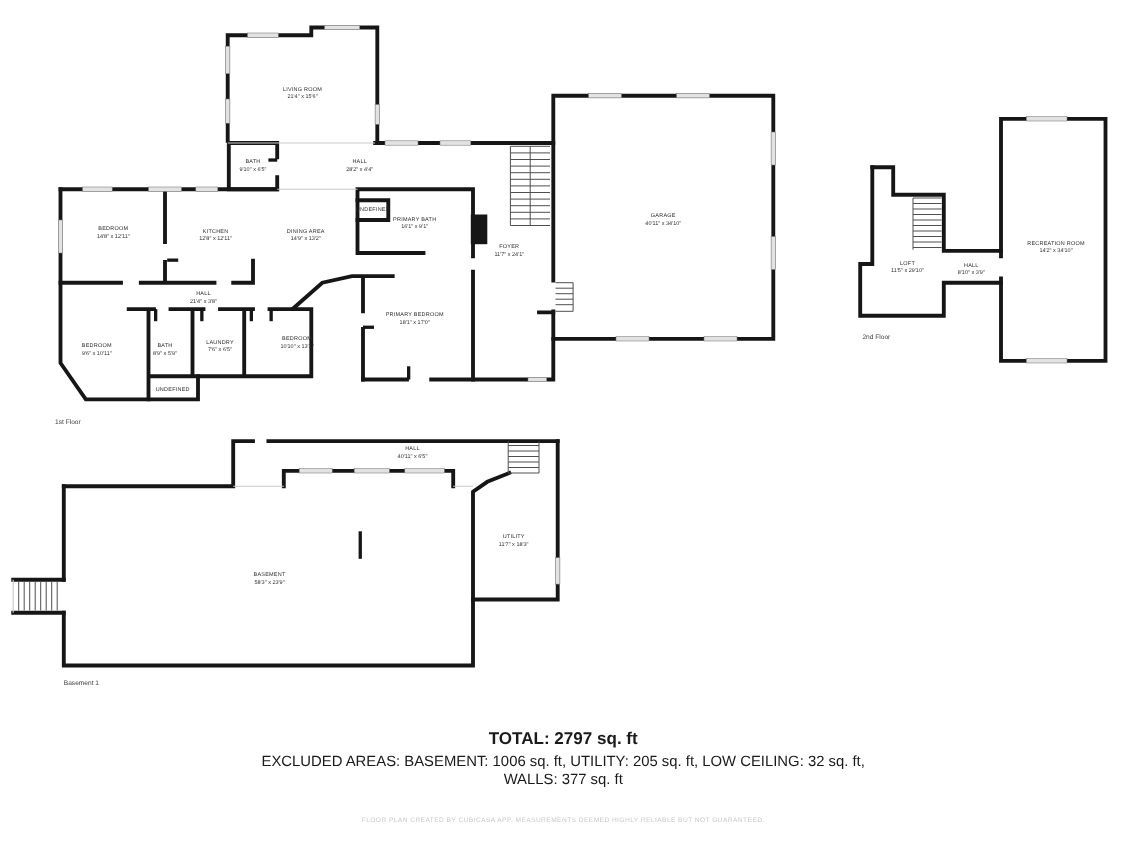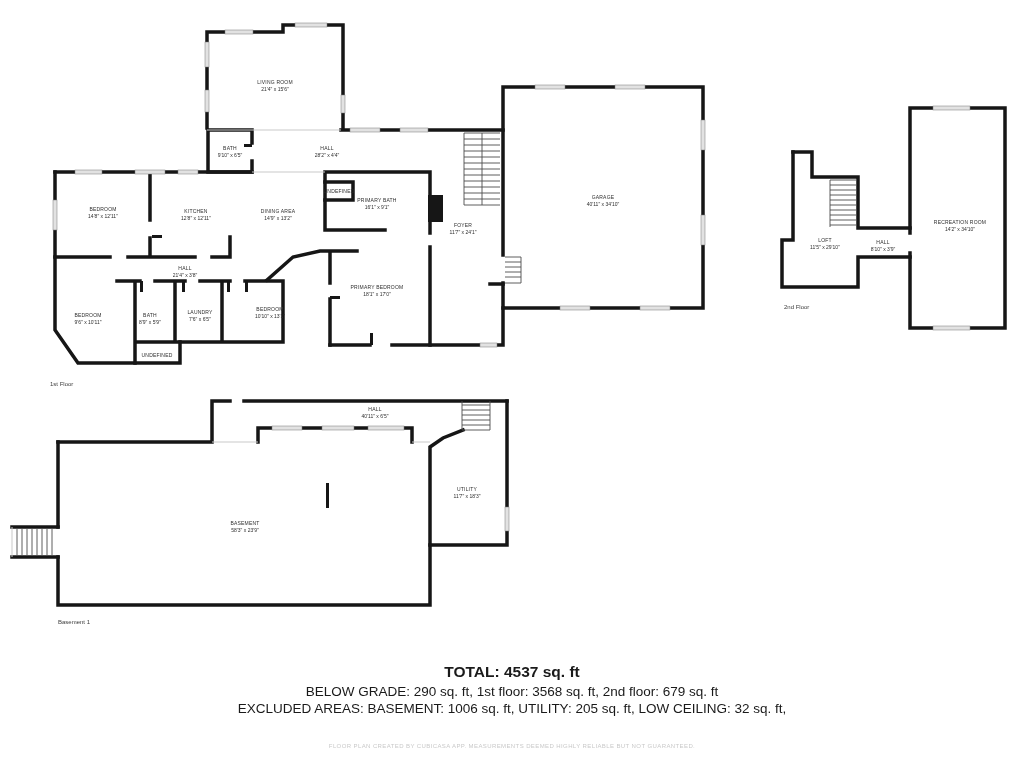--- a/index.html
+++ b/index.html
@@ -225,20 +225,20 @@
       <div class="rd">58'3" x 23'9"</div>
     </div>
     <div class="room-label" style="left:457px;top:97px">
       <div class="rn">UTILITY</div>
       <div class="rd">11'7" x 18'3"</div>
     </div>
     <div class="floor-caption" style="left:48px;top:224px">Basement 1</div>
   </div>
 
   <div class="summary">
-    <div class="total">TOTAL: 4537 sq. ft</div>
-    <div class="line">BELOW GRADE: 290 sq. ft, 1st floor: 3568 sq. ft, 2nd floor: 679 sq. ft</div>
+    <div class="total">TOTAL: 2797 sq. ft</div>
     <div class="line">EXCLUDED AREAS: BASEMENT: 1006 sq. ft, UTILITY: 205 sq. ft, LOW CEILING: 32 sq. ft,</div>
+    <div class="line">WALLS: 377 sq. ft</div>
   </div>
 
   <div class="disclaimer">FLOOR PLAN CREATED BY CUBICASA APP. MEASUREMENTS DEEMED HIGHLY RELIABLE BUT NOT GUARANTEED.</div>
 
 </div>
 
 </body></html>

